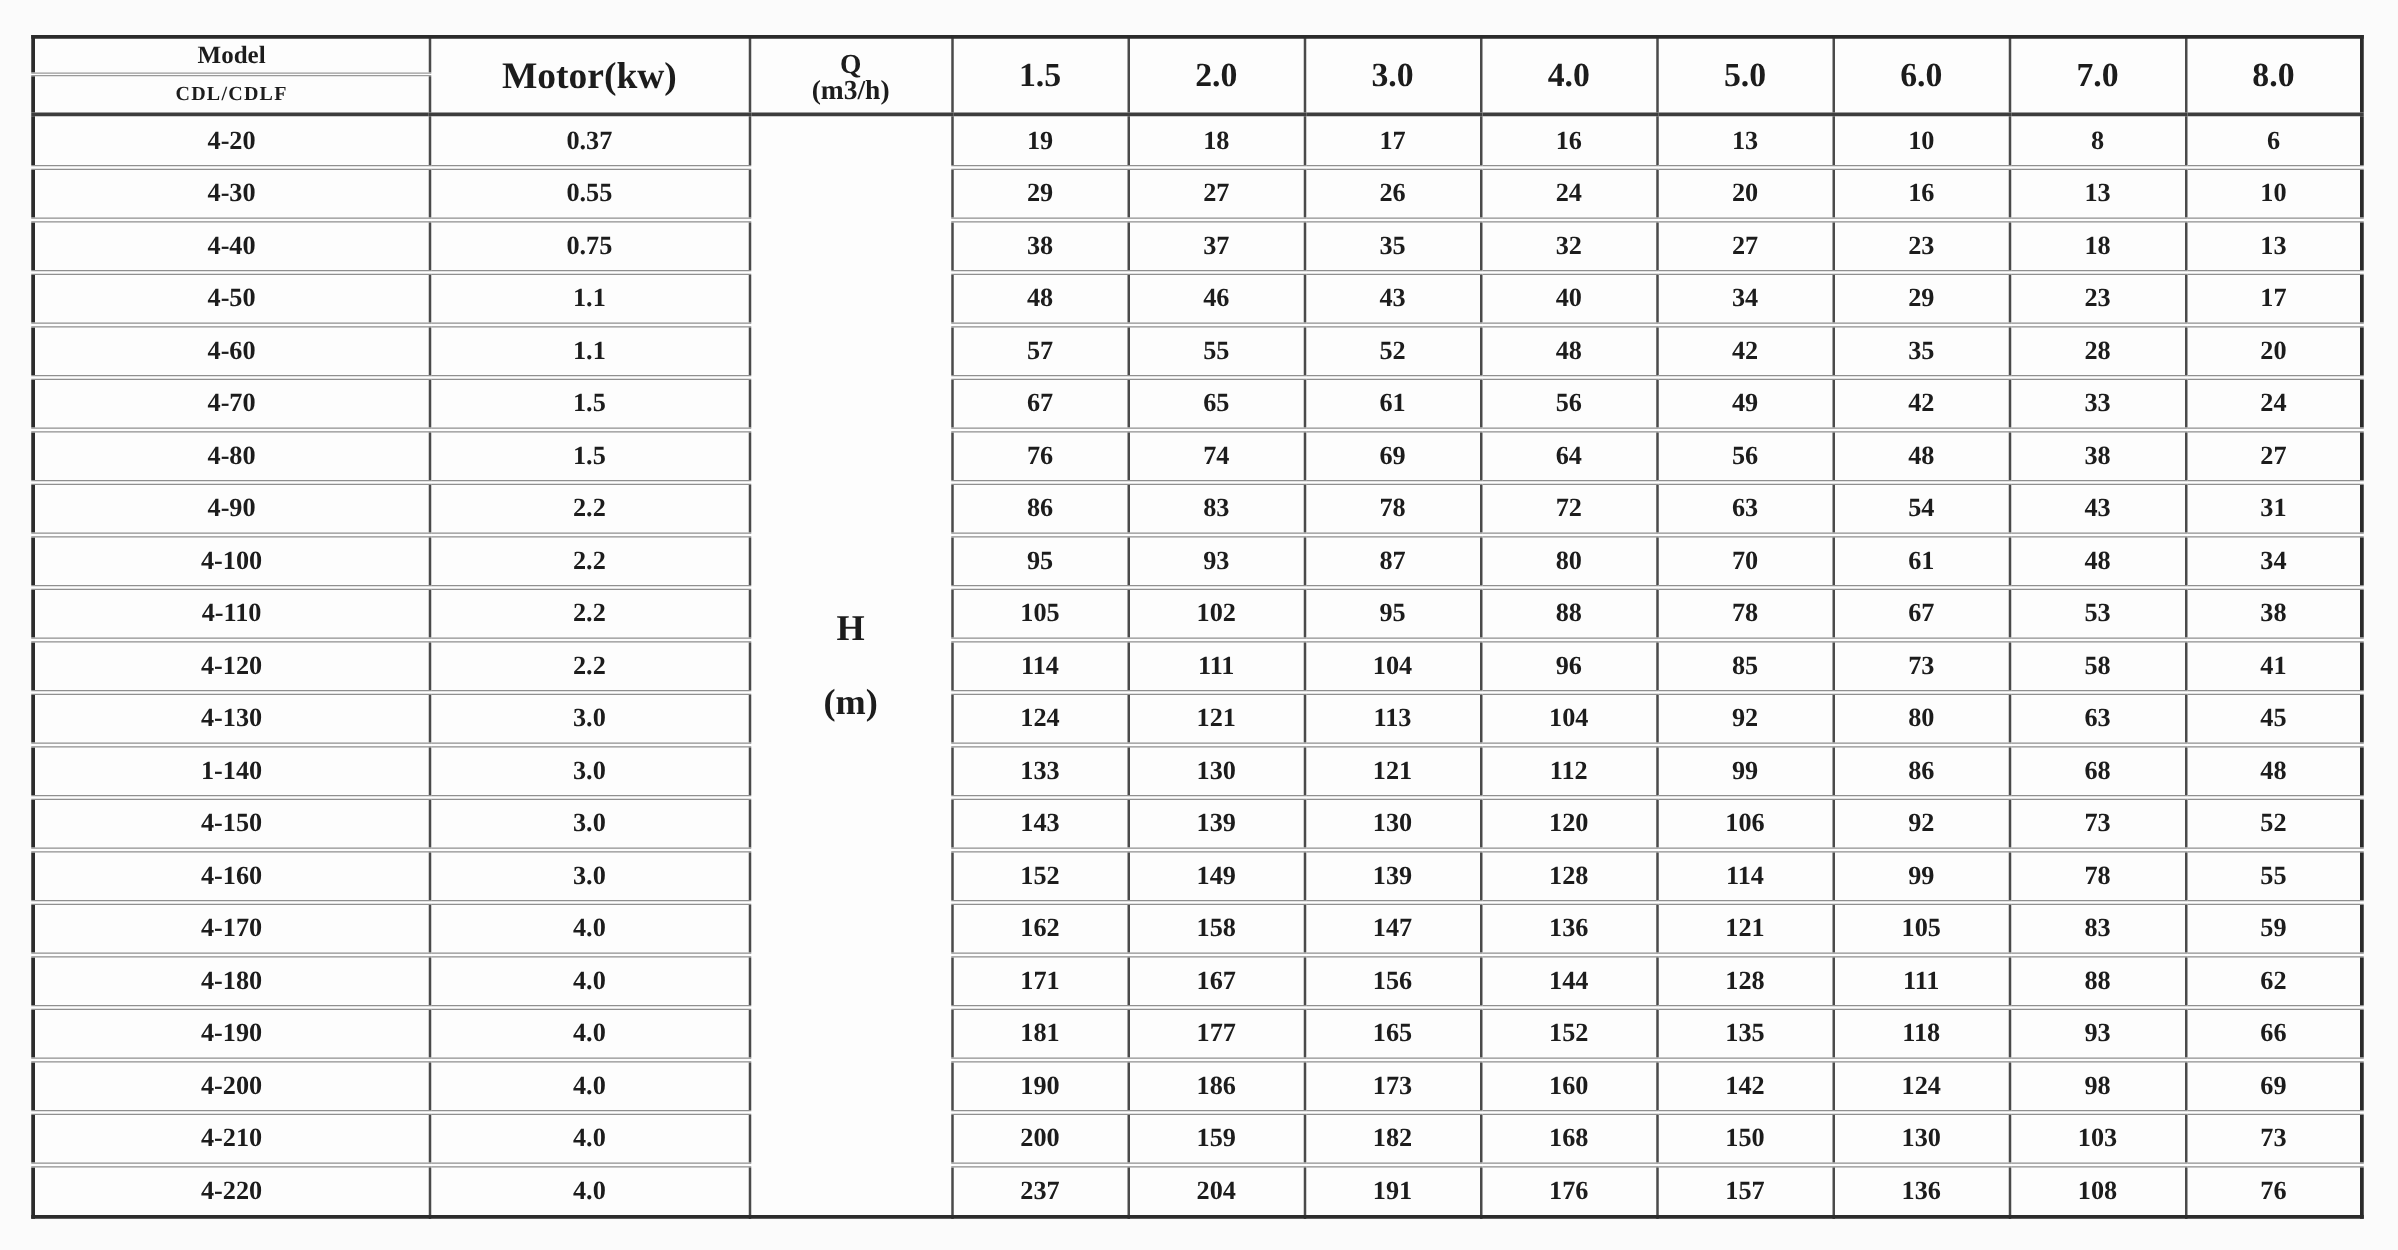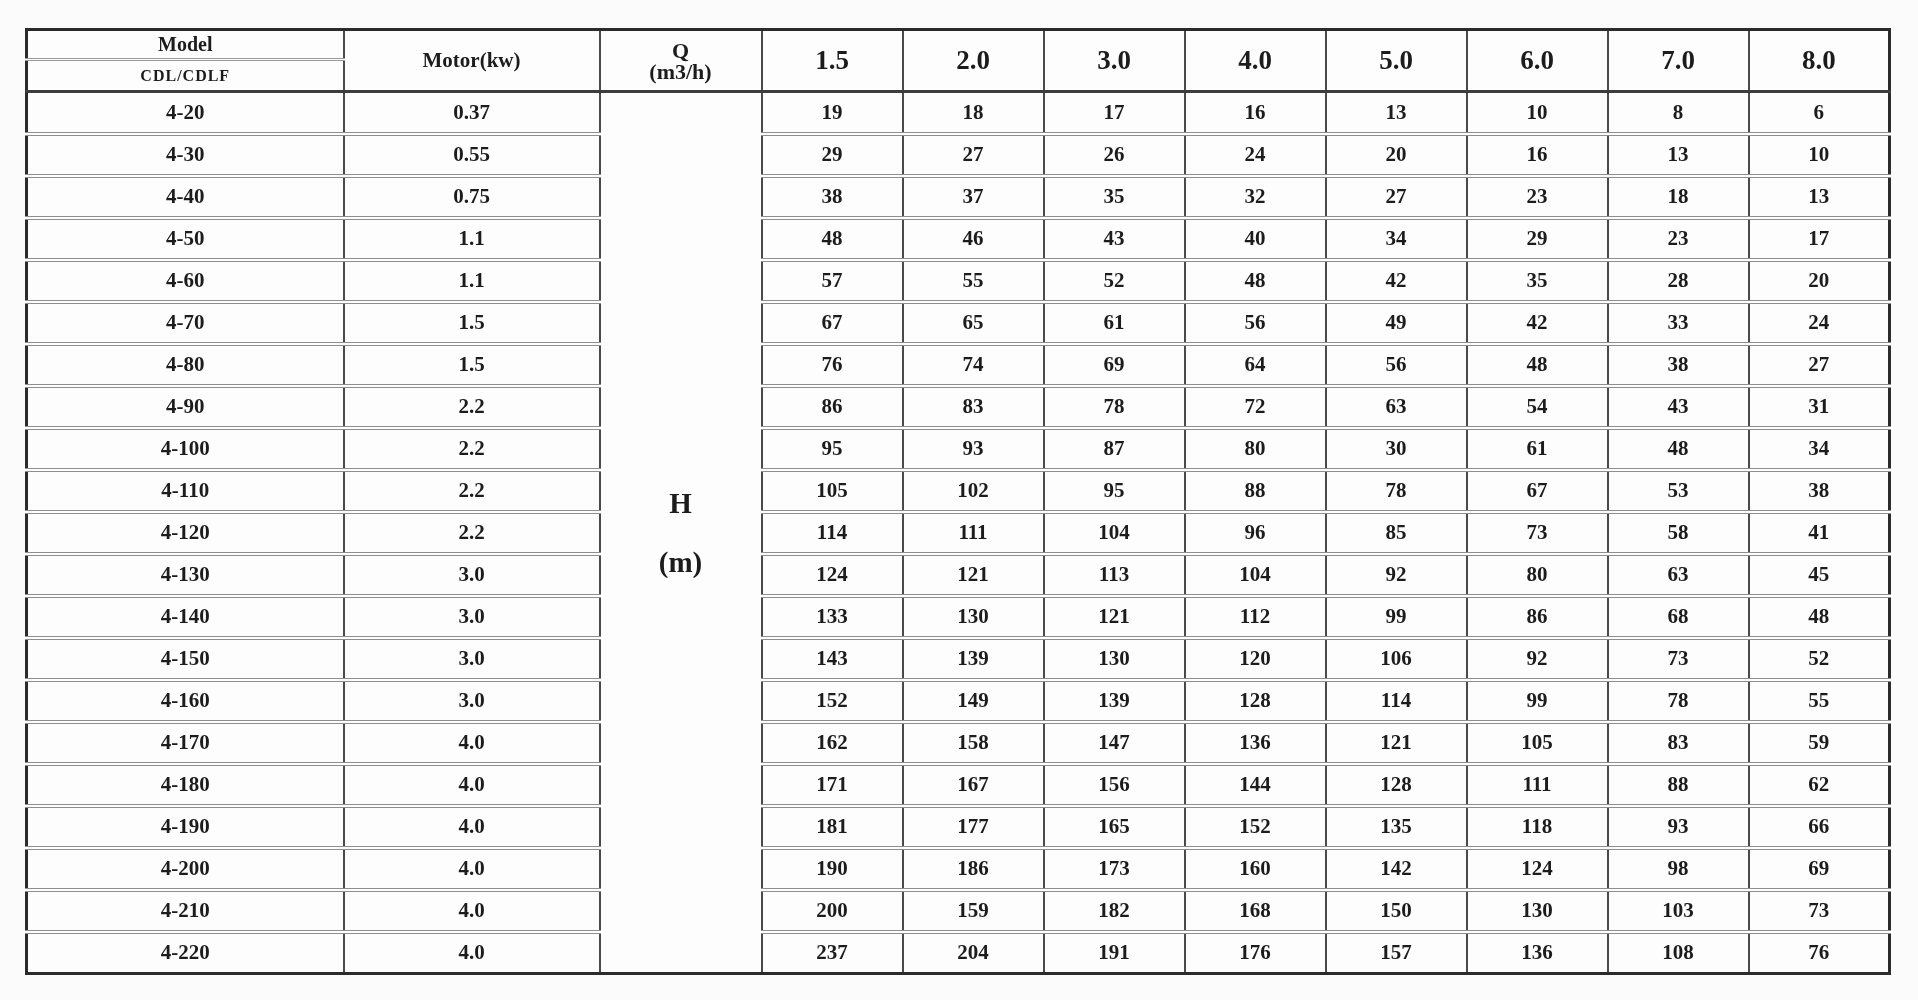--- a/index.html
+++ b/index.html
@@ -55,21 +55,21 @@
     font-size: 20px;
     height: 27px;
     margin-top: 12px;
   }
   th.model-bottom-cell {
     font-size: 16px;
     letter-spacing: 1px;
     height: 29px;
   }
   th.motor-header-cell {
-    font-size: 21px;
+    font-size: 30px;
   }
   th.flow-unit-cell {
     font-size: 22px;
     line-height: 21px;
   }
   th.flow-unit-cell .unit-bottom { display: block; }
   th.flow-value-cell {
     font-size: 27px;
   }
   tbody tr { height: 42px; }
@@ -232,21 +232,21 @@
           <td>43</td>
           <td>31</td>
         </tr>
         <tr>
           <td>4-100</td>
           <td>2.2</td>
           <td>95</td>
           <td>93</td>
           <td>87</td>
           <td>80</td>
-          <td>30</td>
+          <td>70</td>
           <td>61</td>
           <td>48</td>
           <td>34</td>
         </tr>
         <tr>
           <td>4-110</td>
           <td>2.2</td>
           <td>105</td>
           <td>102</td>
           <td>95</td>
@@ -274,21 +274,21 @@
           <td>124</td>
           <td>121</td>
           <td>113</td>
           <td>104</td>
           <td>92</td>
           <td>80</td>
           <td>63</td>
           <td>45</td>
         </tr>
         <tr>
-          <td>4-140</td>
+          <td>1-140</td>
           <td>3.0</td>
           <td>133</td>
           <td>130</td>
           <td>121</td>
           <td>112</td>
           <td>99</td>
           <td>86</td>
           <td>68</td>
           <td>48</td>
         </tr>

